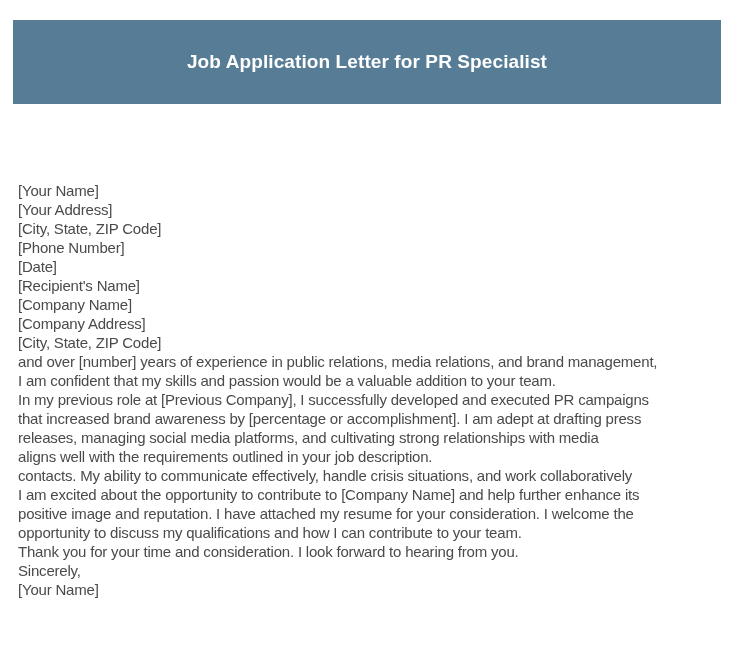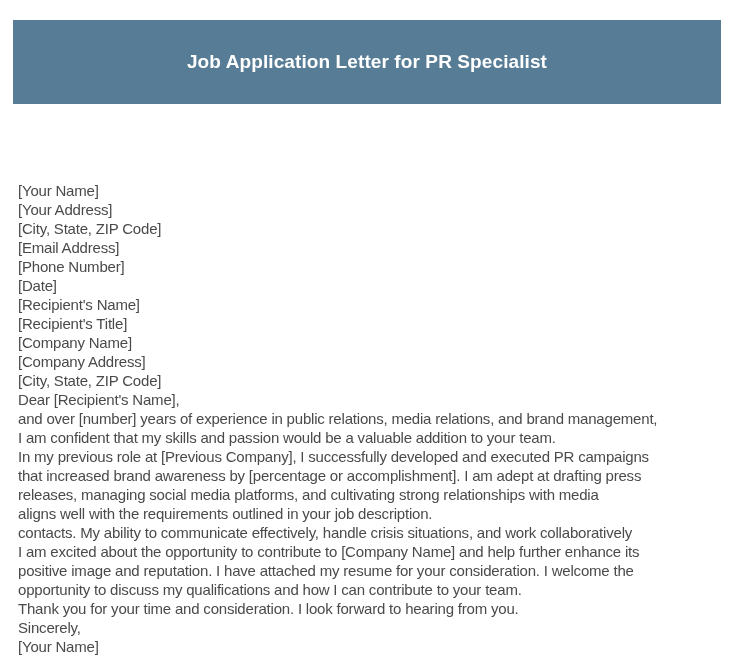--- a/index.html
+++ b/index.html
@@ -53,29 +53,26 @@
 <body>
 
 <div class="header-band" style="background: rgb(87, 124, 149); text-align: center;">
   <div class="page-title" style="color: rgb(255, 255, 255);">Job Application Letter for PR Specialist</div>
 </div>
 
 <div class="letter-body" style="color: rgb(74, 74, 74);">
     <div class="letter-line">[Your Name]</div>
     <div class="letter-line">[Your Address]</div>
     <div class="letter-line">[City, State, ZIP Code]</div>
-    <div class="letter-line">[Email Address]</div>
     <div class="letter-line">[Phone Number]</div>
     <div class="letter-line">[Date]</div>
     <div class="letter-line">[Recipient's Name]</div>
-    <div class="letter-line">[Recipient's Title]</div>
     <div class="letter-line">[Company Name]</div>
     <div class="letter-line">[Company Address]</div>
     <div class="letter-line">[City, State, ZIP Code]</div>
-    <div class="letter-line">Dear [Recipient's Name],</div>
     <div class="letter-line">and over [number] years of experience in public relations, media relations, and brand management,</div>
     <div class="letter-line">I am confident that my skills and passion would be a valuable addition to your team.</div>
     <div class="letter-line">In my previous role at [Previous Company], I successfully developed and executed PR campaigns</div>
     <div class="letter-line">that increased brand awareness by [percentage or accomplishment]. I am adept at drafting press</div>
     <div class="letter-line">releases, managing social media platforms, and cultivating strong relationships with media</div>
     <div class="letter-line">aligns well with the requirements outlined in your job description.</div>
     <div class="letter-line">contacts. My ability to communicate effectively, handle crisis situations, and work collaboratively</div>
     <div class="letter-line">I am excited about the opportunity to contribute to [Company Name] and help further enhance its</div>
     <div class="letter-line">positive image and reputation. I have attached my resume for your consideration. I welcome the</div>
     <div class="letter-line">opportunity to discuss my qualifications and how I can contribute to your team.</div>

